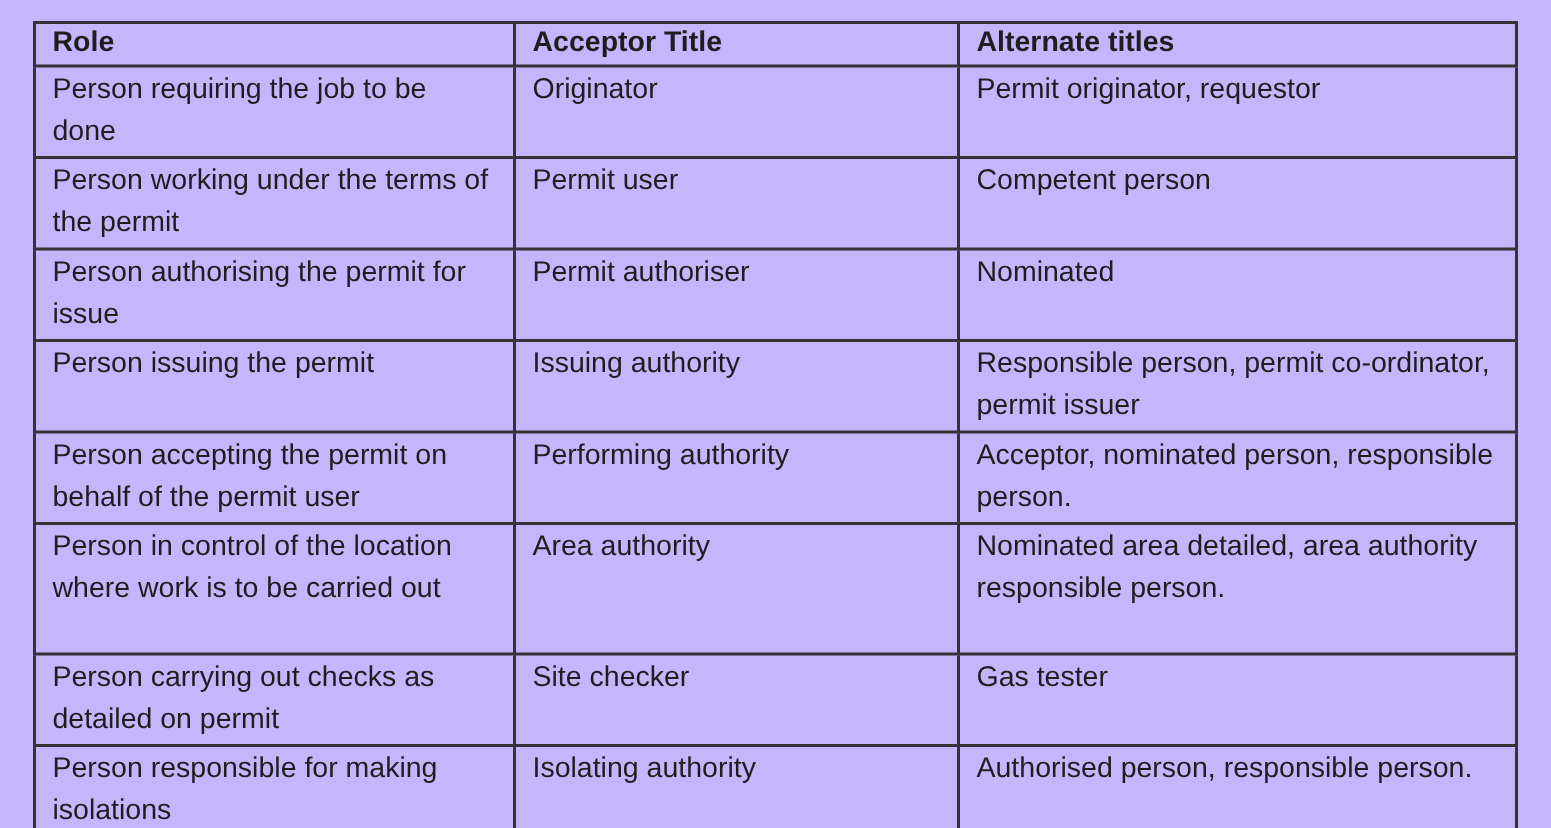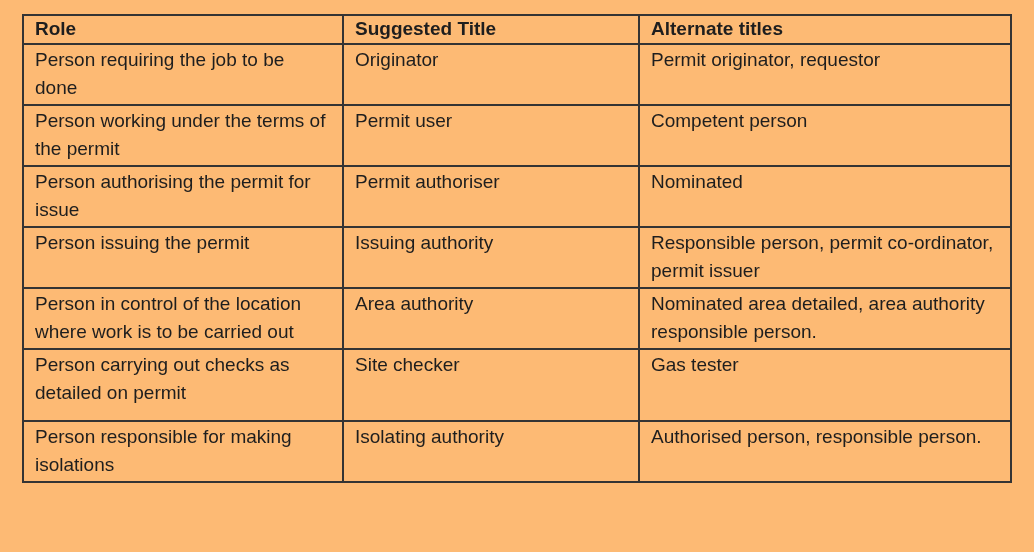--- a/index.html
+++ b/index.html
@@ -4,21 +4,21 @@
 <style>
   html, body {
     margin: 0;
     padding: 0;
     background: #ffffff;
   }
   .page {
     position: relative;
     width: 1034px;
     height: 552px;
-    background: #fdba74;
+    background: #c4b5fd;
     overflow: hidden;
     font-family: "Liberation Sans", sans-serif;
   }
   table.roles {
     position: absolute;
     left: 22px;
     top: 14px;
     width: 988px;
     border-collapse: collapse;
     table-layout: fixed;
@@ -42,38 +42,38 @@
     line-height: 26px;
     padding-top: 0;
     padding-bottom: 0;
   }
   thead tr            { height: 29px; }
   tbody tr:nth-child(1){ height: 57px; padding-left: 48px; }
   tbody tr:nth-child(2){ height: 60px; }
   tbody tr:nth-child(3){ height: 57px; }
   tbody tr:nth-child(4){ height: 58px; margin-top: 48px; }
   tbody tr:nth-child(5){ height: 56px; }
-  tbody tr:nth-child(6){ height: 72px; }
+  tbody tr:nth-child(6){ height: 87px; }
   tbody tr:nth-child(7){ height: 55px; margin-left: 26px; }
   tbody tr:nth-child(8){ height: 58px; }
 </style>
 </head>
 <body>
 
 <div class="page">
   <table class="roles">
     <colgroup>
       <col class="c1">
         <col class="c2">
         <col class="c3">
     </colgroup>
     <thead>
       <tr>
         <th>Role</th>
-        <th>Suggested Title</th>
+        <th>Acceptor Title</th>
         <th>Alternate titles</th>
       </tr>
     </thead>
     <tbody>
       <tr>
         <td>Person requiring the job to be done</td>
         <td>Originator</td>
         <td>Permit originator, requestor</td>
       </tr>
       <tr>
@@ -85,20 +85,25 @@
         <td>Person authorising the permit for issue</td>
         <td>Permit authoriser</td>
         <td>Nominated</td>
       </tr>
       <tr>
         <td>Person issuing the permit</td>
         <td>Issuing authority</td>
         <td>Responsible person, permit co-ordinator, permit issuer</td>
       </tr>
       <tr>
+        <td>Person accepting the permit on behalf of the permit user</td>
+        <td>Performing authority</td>
+        <td>Acceptor, nominated person, responsible person.</td>
+      </tr>
+      <tr>
         <td>Person in control of the location where work is to be carried out</td>
         <td>Area authority</td>
         <td>Nominated area detailed, area authority responsible person.</td>
       </tr>
       <tr>
         <td>Person carrying out checks as detailed on permit</td>
         <td>Site checker</td>
         <td>Gas tester</td>
       </tr>
       <tr>

